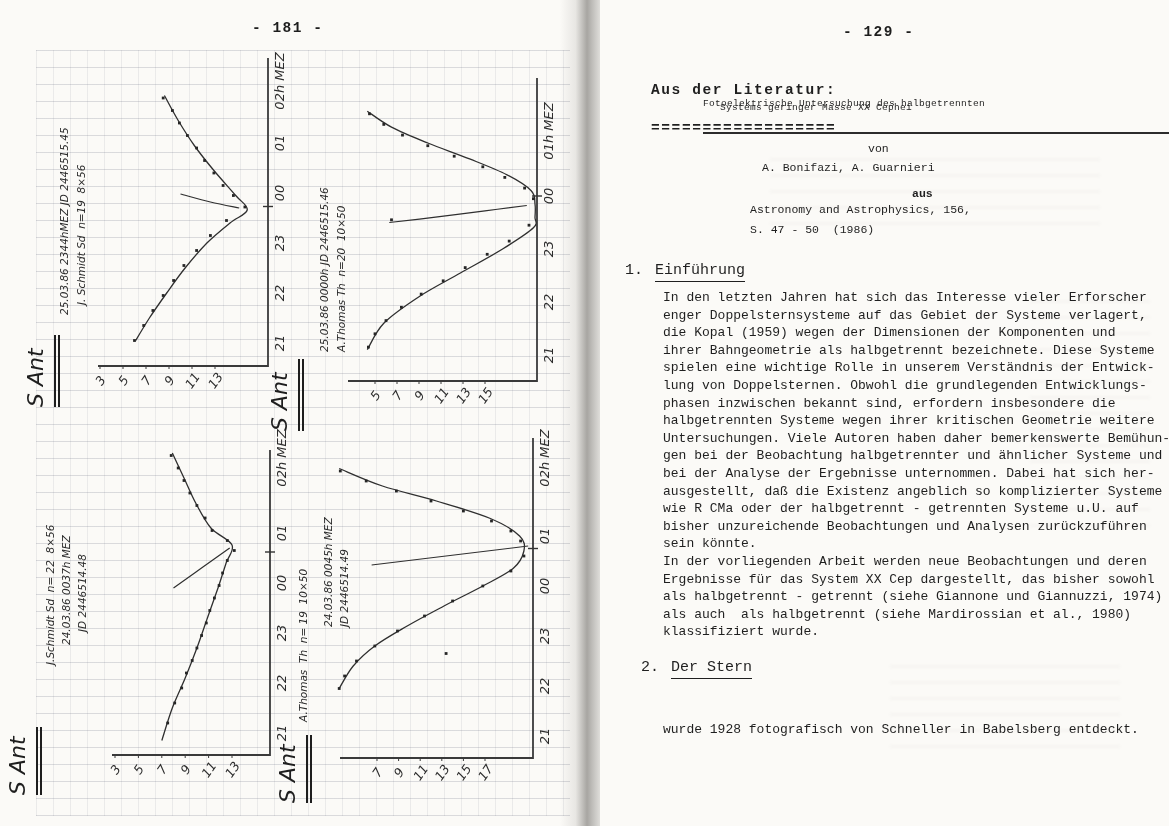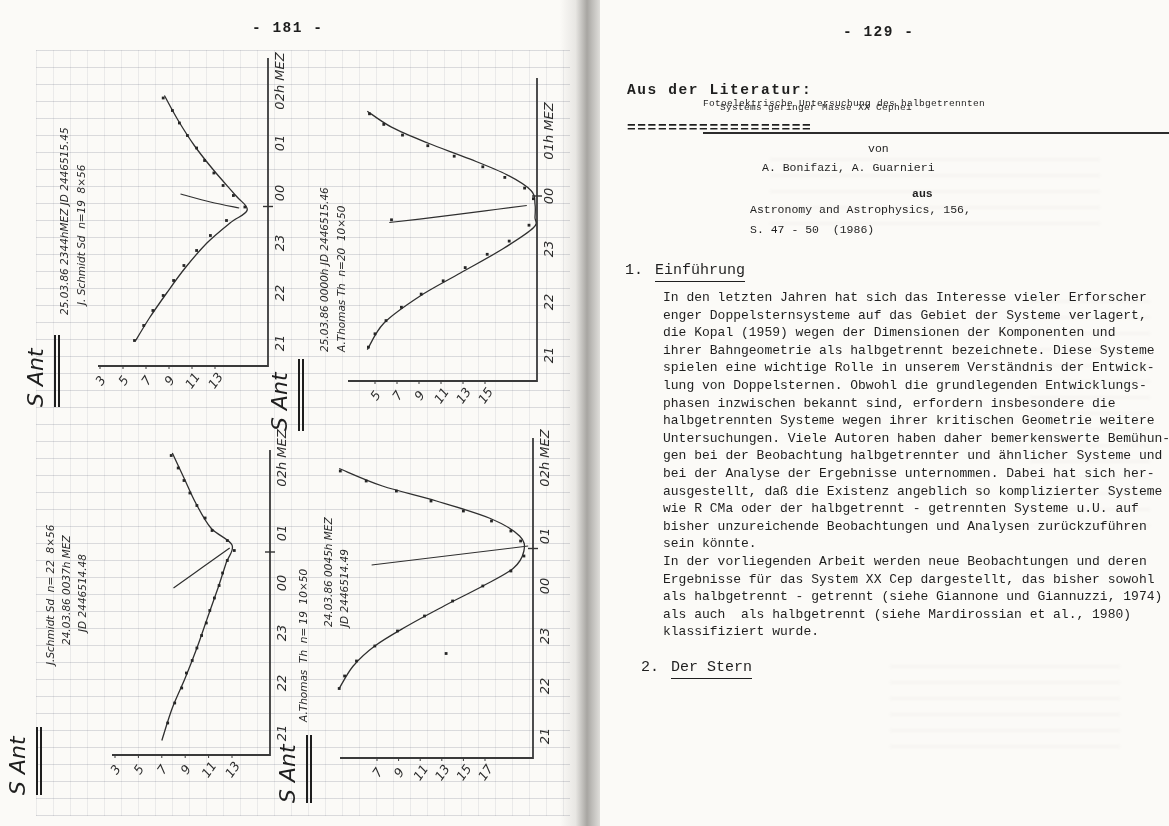--- a/index.html
+++ b/index.html
@@ -17,21 +17,21 @@
   #charts-svg text{font-family:"DejaVu Sans",sans-serif;}
   .page-num{position:absolute;font-weight:bold;font-size:14.5px;letter-spacing:1.5px;color:#1d1d1d;white-space:pre;}
   
   .star{position:absolute;font-family:"DejaVu Sans",sans-serif;font-style:italic;font-size:22px;
     color:#1e1e1e;border-bottom:6px double #1e1e1e;padding-bottom:1px;text-align:left;
     transform-origin:0 100%;transform:rotate(-90deg);height:30px;line-height:26px;white-space:pre;}
   .ann{position:absolute;font-family:"DejaVu Sans",sans-serif;font-style:italic;font-size:10.5px;
     color:#2b2b2b;transform-origin:0 100%;transform:rotate(-90deg);height:15px;line-height:15px;white-space:pre;}
   
   .tw{position:absolute;white-space:pre;color:#1f1f1f;}
-  .lit{font-size:14.5px;font-weight:bold;letter-spacing:1.6px;line-height:13px;}
+  .lit{font-size:14.5px;font-weight:bold;letter-spacing:1.6px;line-height:13px;margin-left:24px;}
   .lit .ul{margin-top:-1px;}
   .title-line{font-size:9.5px;letter-spacing:0.3px;}
   .hdr{font-size:11.5px;}
   .title-rule{position:absolute;height:2px;background:#2c2c2c;}
   .heading{font-size:15px;}
   .heading .hname{border-bottom:1.4px solid #1f1f1f;padding-bottom:1.5px;margin-left:12px;}
   #heading-2 .hname{}
   .para .tline{white-space:pre;font-size:13px;height:17.6px;line-height:17.6px;}
   .gutter{position:absolute;left:560px;top:0;width:52px;height:826px;pointer-events:none;
     background:linear-gradient(90deg, rgba(60,56,50,0) 0%, rgba(60,56,50,0.10) 30%,
@@ -269,18 +269,19 @@
     <div class="tw hdr" style="left:150px;top:203px;">Astronomy and Astrophysics, 156,</div>
     <div class="tw hdr" style="left:150px;top:223px;">S. 47 - 50  (1986)</div>
 
     <div class="tw heading" id="heading-1" style="left:25px;top:262px;"><span class="hnum">1.</span><span class="hname">Einführung</span></div>
 
     <div class="tw para" style="left:63px;top:289px;"><div class="tline">In den letzten Jahren hat sich das Interesse vieler Erforscher</div><div class="tline">enger Doppelsternsysteme auf das Gebiet der Systeme verlagert,</div><div class="tline">die Kopal (1959) wegen der Dimensionen der Komponenten und</div><div class="tline">ihrer Bahngeometrie als halbgetrennt bezeichnete. Diese Systeme</div><div class="tline">spielen eine wichtige Rolle in unserem Verständnis der Entwick-</div><div class="tline">lung von Doppelsternen. Obwohl die grundlegenden Entwicklungs-</div><div class="tline">phasen inzwischen bekannt sind, erfordern insbesondere die</div><div class="tline">halbgetrennten Systeme wegen ihrer kritischen Geometrie weitere</div><div class="tline">Untersuchungen. Viele Autoren haben daher bemerkenswerte Bemühun-</div><div class="tline">gen bei der Beobachtung halbgetrennter und ähnlicher Systeme und</div><div class="tline">bei der Analyse der Ergebnisse unternommen. Dabei hat sich her-</div><div class="tline">ausgestellt, daß die Existenz angeblich so komplizierter Systeme</div><div class="tline">wie R CMa oder der halbgetrennt - getrennten Systeme u.U. auf</div><div class="tline">bisher unzureichende Beobachtungen und Analysen zurückzuführen</div><div class="tline">sein könnte.</div><div class="tline">In der vorliegenden Arbeit werden neue Beobachtungen und deren</div><div class="tline">Ergebnisse für das System XX Cep dargestellt, das bisher sowohl</div><div class="tline">als halbgetrennt - getrennt (siehe Giannone und Giannuzzi, 1974)</div><div class="tline">als auch  als halbgetrennt (siehe Mardirossian et al., 1980)</div><div class="tline">klassifiziert wurde.</div></div>
 
     <div class="tw heading" id="heading-2" style="left:41px;top:659px;"><span class="hnum">2.</span><span class="hname">Der Stern</span></div>
 
     <div class="tw para" style="left:63px;top:685px;">
+      <div class="tline">wurde 1928 fotografisch von Schneller in Babelsberg entdeckt.</div>
       
       
       
     </div>
   </div>
 </div>
 
 </body></html>

